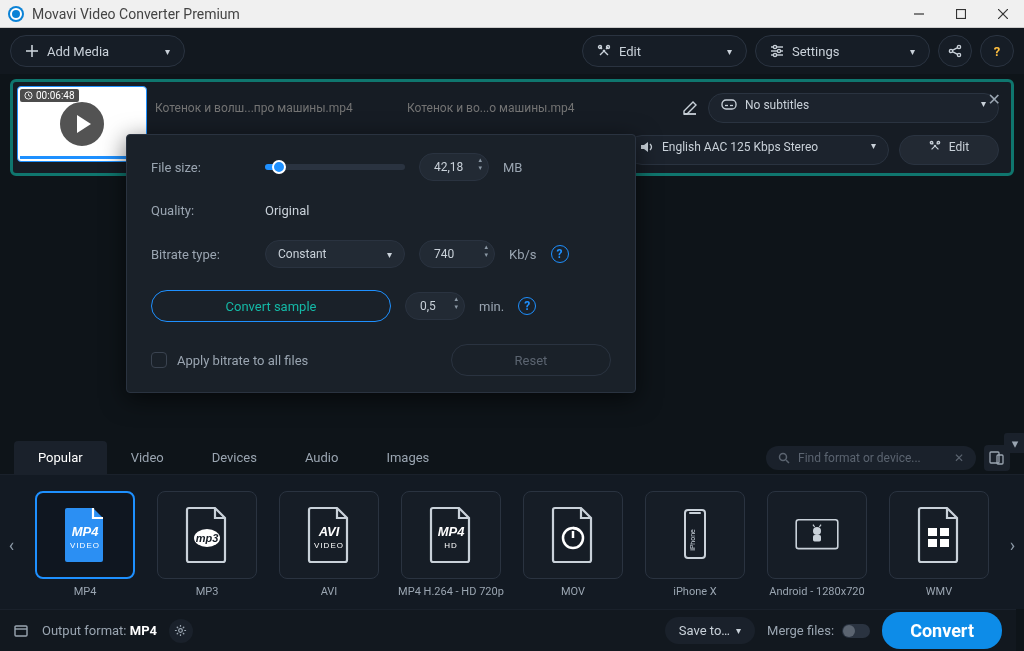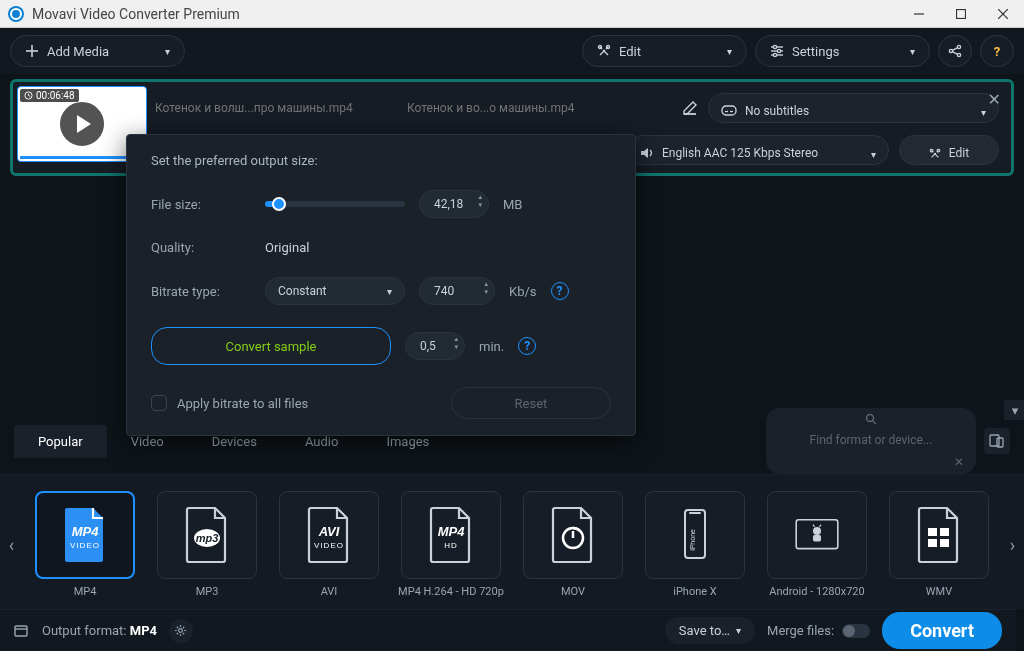--- a/index.html
+++ b/index.html
@@ -72,21 +72,21 @@
   .thumb .play-overlay::before { content:''; border-left:14px solid #fff; border-top:9px solid transparent; border-bottom:9px solid transparent; margin-left:4px; }
   .item-meta { flex: 1; display: flex; padding: 4px 8px; gap: 12px; position:relative; }
   .col { display:flex; flex-direction:column; gap:12px; font-size:12px; color:#9aa5b1; padding-top:3px; }
   .col.shrink { min-width: 240px; }
   .sub-row { display:flex; align-items:center; gap:8px; height:30px; }
   .sub-row .text { color:#737373; }
   .fiicon { color:#8b98a5; }
   .close-x { position:absolute; top:4px; right:6px; cursor:pointer; color:#9aa5b1; font-size:16px; }
   .arrow-out { color:#1e90ff; font-size:16px; margin-left:auto; }
   
-  .pill { background:#1c232d; border:1px solid #2a3340; border-radius:16px; padding:4px 12px; display:flex; align-items:flex-end; gap:8px; color:#c9d1d9; cursor:pointer; height:30px; font-size:12px; }
+  .pill { background:#1c232d; border:1px solid #2a3340; border-radius:16px; padding:4px 12px; display:flex; align-items:flex-start; gap:8px; color:#c9d1d9; cursor:pointer; height:30px; font-size:12px; }
   .pill.grow { flex:1; min-width:180px; justify-content:space-between; }
   .pill.edit-btn { background:#222933; min-width:100px; justify-content:center; }
   
   .popup {
     position: absolute;
     top: 60px;
     left: 126px;
     width: 510px;
     background: #1a2129;
     border: 1px solid #2a3340;
@@ -98,30 +98,30 @@
   .popup h4 { color:#aab6c4; font-weight:normal; font-size:13px; margin-bottom:22px; }
   .popup .row { display:flex; align-items:center; gap: 14px; margin-bottom: 22px; font-size:13px; color:#9aa5b1; }
   .popup .row .lbl { width: 100px; }
   .slider { flex:1; height:6px; background:#2a3340; border-radius:3px; position:relative; max-width:140px; }
   .slider .fill { position:absolute; left:0; top:0; bottom:0; width:10%; background:#1e90ff; border-radius:3px; }
   .slider .handle { position:absolute; left:10%; top:50%; transform:translate(-50%,-50%); width:14px; height:14px; border-radius:50%; background:#1e90ff; border:2px solid #fff; }
   .spinbox { background:#222a34; border:1px solid #2a3340; border-radius:14px; padding:4px 22px 4px 14px; min-width:70px; position:relative; color:#c9d1d9; text-align:left; height:28px; display:flex; align-items:center; font-size:12px; }
   .spinbox .updown { position:absolute; right:6px; top:2px; display:flex; flex-direction:column; font-size:7px; line-height:8px; color:#8b98a5; }
   .select-box { background:#222a34; border:1px solid #2a3340; border-radius:14px; padding:4px 12px; min-width:140px; display:flex; justify-content:space-between; align-items:center; height:28px; cursor:pointer; color:#c9d1d9; font-size:12px;}
   .info-circle { width:18px;height:18px;border:1.5px solid #1e90ff; border-radius:50%; color:#1e90ff; display:flex; align-items:center; justify-content:center; font-size:12px; font-weight:bold; cursor:pointer; }
-  .popup .big-btn { border:1px solid #1e90ff; border-radius:16px; height:38px; flex:1; max-width:240px; color:#84cc16; display:flex; align-items:center; justify-content:center; cursor:pointer; }
+  .popup .big-btn { border:1px solid #1e90ff; border-radius:16px; height:32px; flex:1; max-width:240px; color:#14b8a6; display:flex; align-items:center; justify-content:center; cursor:pointer; }
   .popup .ghost-btn { border:1px solid #2a3340; border-radius:16px; height:32px; flex:1; max-width:240px; color:#5b6470; display:flex; align-items:center; justify-content:center; cursor:pointer; }
   .checkbox { width:16px; height:16px; border:1px solid #3a4350; border-radius:4px; display:inline-block; }
   
   .format-area { position:absolute; bottom:42px; left:0; right:0; }
   .tabs-row { display:flex; align-items:center; padding: 0 14px; gap:0; position:relative; background:#0e1419; }
   .tab { padding: 9px 24px; color:#9aa5b1; cursor:pointer; font-size:13px; }
   .tab.active { background:#1a212b; color:#fff; border-radius:4px 4px 0 0; }
   .tabs-right { margin-left:auto; display:flex; gap:8px; align-items:center; }
-  .search-box { background:#1a212b; border-radius:14px; padding:5px 12px; display:flex; align-items:center; gap:8px; color:#5b6470; min-width:210px; font-size:12px;flex-direction:column; }
+  .search-box { background:#1a212b; border-radius:14px; padding:5px 12px; display:flex; align-items:center; gap:8px; color:#5b6470; min-width:210px; font-size:12px; }
   .collapse-btn { width:26px; height:26px; border-radius:4px; background:#1a212b; display:flex; align-items:center; justify-content:center; color:#9aa5b1; cursor:pointer; }
   .format-carousel { background:#131a23; display:flex; align-items:center; padding:12px 6px 8px; gap:14px; min-height:135px; border-top:1px solid #1a212b; }
   .nav-arrow { width:22px; color:#8b98a5; display:flex; align-items:center; justify-content:center; cursor:pointer; font-size:18px; height:100px; }
   .format-item { display:flex; flex-direction:column; align-items:center; gap:6px; cursor:pointer; width:108px; }
   .format-box { width:100px; height:88px; border:1px solid #2a3340; border-radius:8px; background:#161d26; display:flex; align-items:center; justify-content:center; position:relative; }
   .format-box.selected { border:2px solid #1e90ff; background:#0f1620; }
   .format-box .file-svg { width:48px; height:58px; }
   .fmt-label { font-size:11px; color:#9aa5b1; text-align:center; white-space:nowrap; overflow:hidden; text-overflow:ellipsis; width:108px; }
   
   .footer { position:absolute; bottom:0; left:0; right:8px; height:42px; background:#12181f; display:flex; align-items:center; padding: 0 14px; gap:12px; font-size:13px; border-top:1px solid #1a212b; }
@@ -313,21 +313,20 @@
             </span>
             <span>Edit</span>
           </div>
         </div>
       </div>
       <span class="close-x">✕</span>
     </div>
   </div>
 
   <div class="popup">
-    <h4>Set the preferred output size:</h4>
     <div class="row">
       <span class="lbl">File size:</span>
       <div class="slider">
         <div class="fill"></div>
         <div class="handle"></div>
       </div>
       <div class="spinbox">
         <span>42,18</span>
         <span class="updown">▴<br>▾</span>
       </div>

